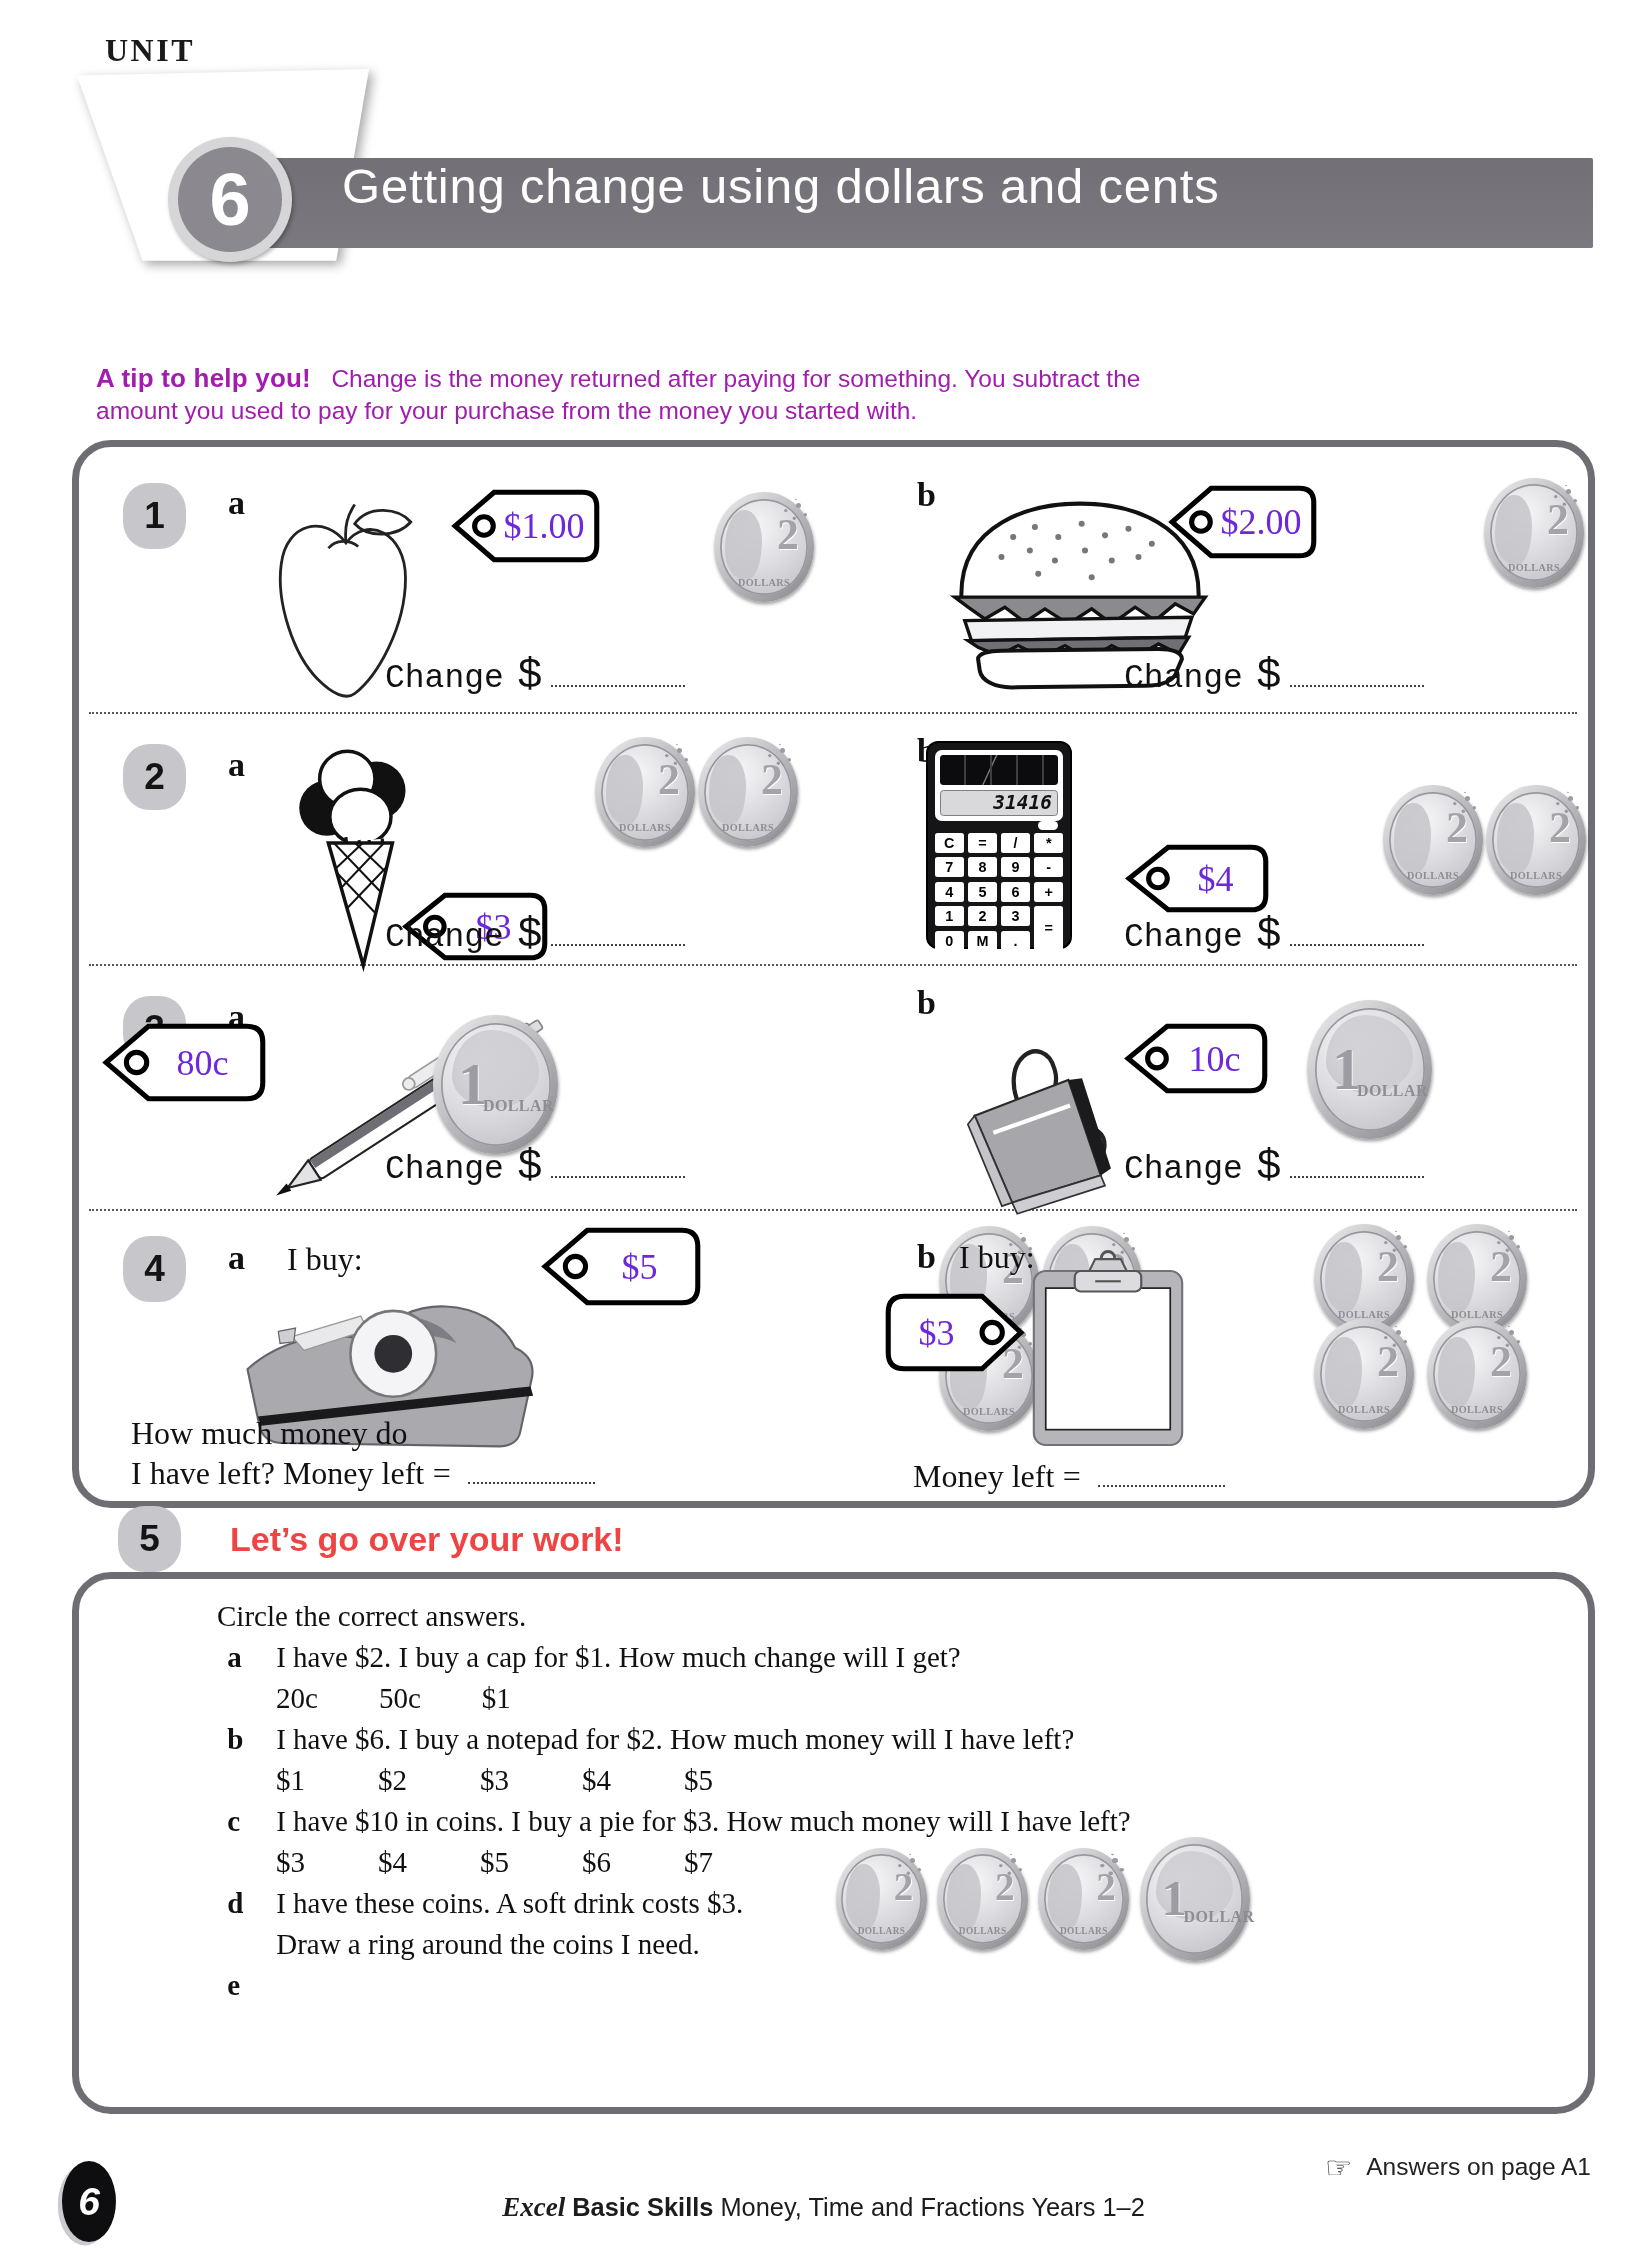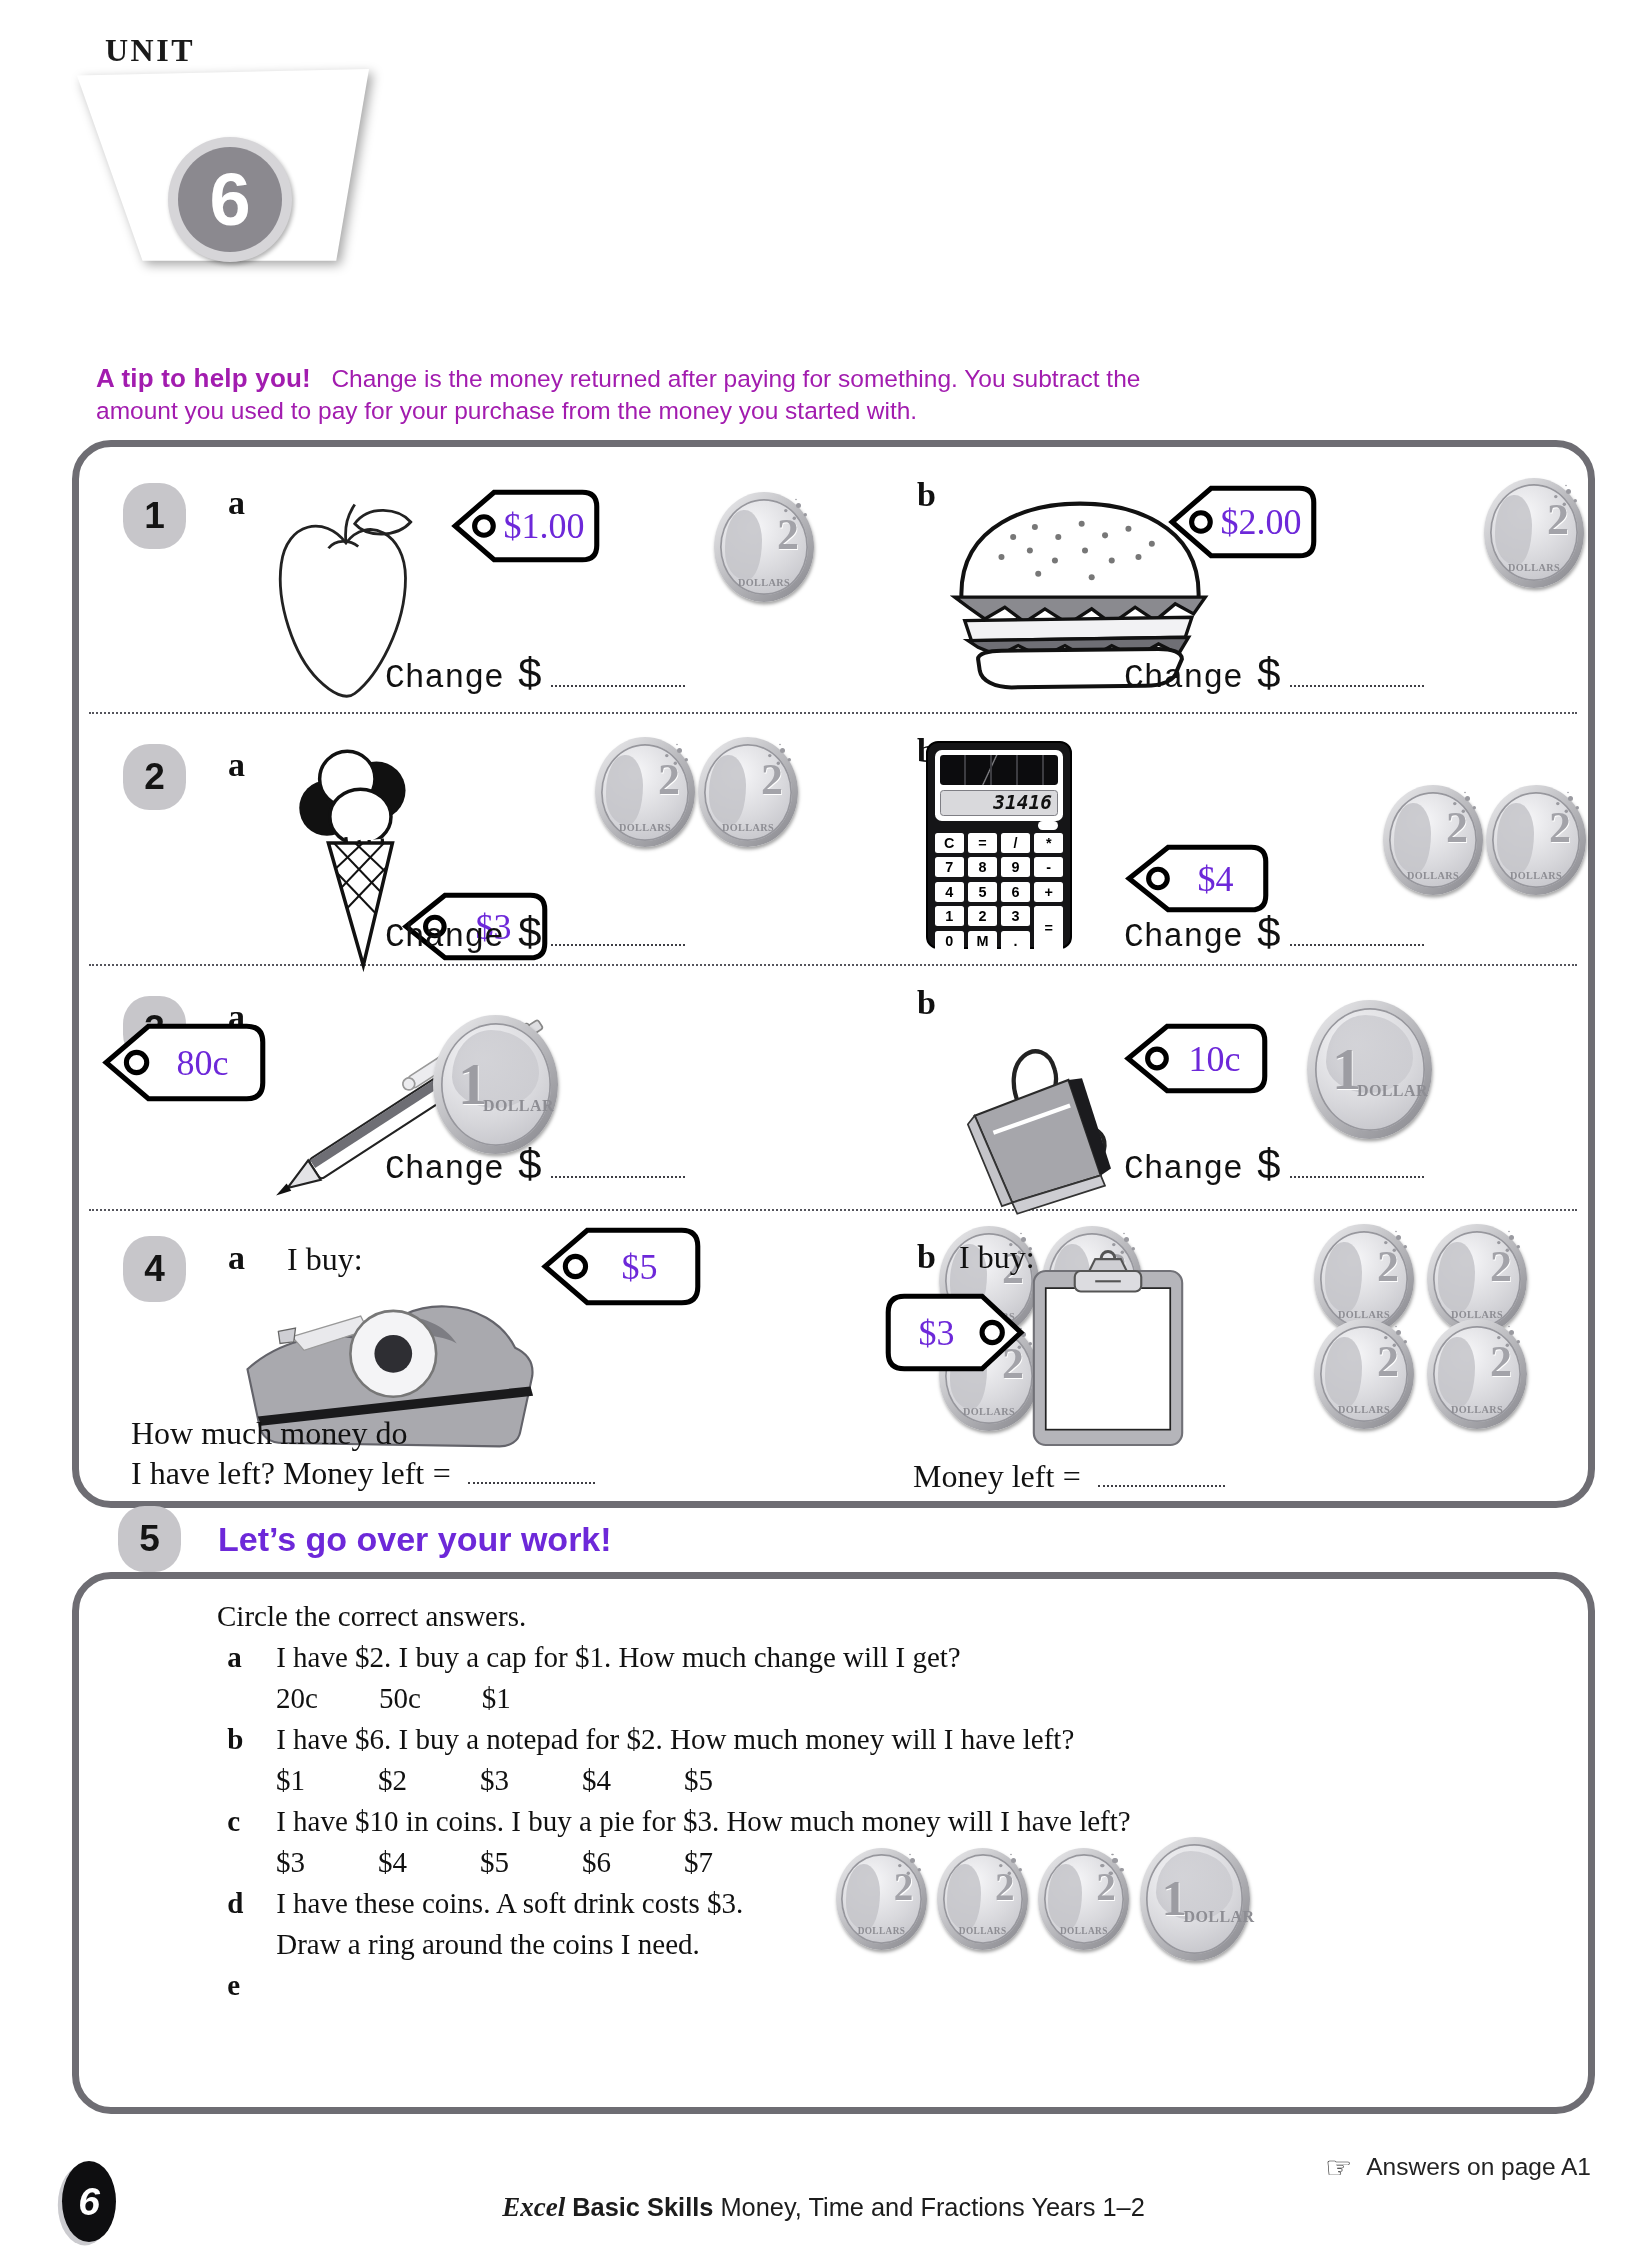--- a/index.html
+++ b/index.html
@@ -101,21 +101,21 @@
   .calc-switch{position:absolute;right:12px;top:78px;width:20.3px;height:9.3px;background:#fff;border-radius:5.1px;}
   .calc-grid{display:grid;grid-template-columns:repeat(4,1fr);grid-template-rows:repeat(5,20.3px);
              gap:4.2px;margin-top:12px;}
   .calc-grid span{background:#fff;border-radius:2.5px;text-align:center;
                   font:700 14.4px/20.3px "Liberation Sans",sans-serif;color:#000;}
   .calc-grid .tall{grid-column:4;grid-row:4/6;display:flex;align-items:center;justify-content:center;line-height:1;}
 
   
   .q5-heading{position:absolute;left:118px;top:1506px;display:flex;align-items:center;gap:37px;}
   .q5-heading .qbadge{position:static;}
-  .q5-heading h2{margin:0;font:700 34px "Liberation Sans",sans-serif;color:#6d28d9;}
+  .q5-heading h2{margin:12px;font:700 34px "Liberation Sans",sans-serif;color:#ef4444;}
   .box2 .content{position:absolute;inset:0;padding:17px 34px 0 138px;box-sizing:border-box;
                  font:400 29px/41px "Liberation Serif",serif;}
   .box2 p{margin:0;}
   .q5-item{display:flex;}
   .q5-label{width:49px;margin-left:10.2px;font-weight:700;flex:0 0 auto;}
   .q5-opts{display:flex;gap:61px;margin-left:59px;}
   .q5-opts span{min-width:41px;}
   .q5-coins{position:absolute;left:757px;top:258px;display:flex;align-items:center;gap:10.2px;}
   .q5-coins .coin{position:relative;flex:0 0 auto;}
 
@@ -133,20 +133,23 @@
 </style>
 </head>
 <body>
 
 <div class="page">
 
   <div class="pennant-wrap">
       <div class="pennant"></div>
     </div>
   <div class="unit-kicker">UNIT</div>
+  <div class="banner">
+    <div class="banner-title">Getting change using dollars and cents</div>
+  </div>
   <div class="unit-circle">
     <span class="unit-number">6</span>
   </div>
 
   <p class="tip">
     <b>A tip to help you!</b>&nbsp;&nbsp;
     <span>Change is the money returned after paying for something. You subtract the amount you used to pay for your purchase from the money you started with.</span>
   </p>
 
   <div class="wsbox box1">

